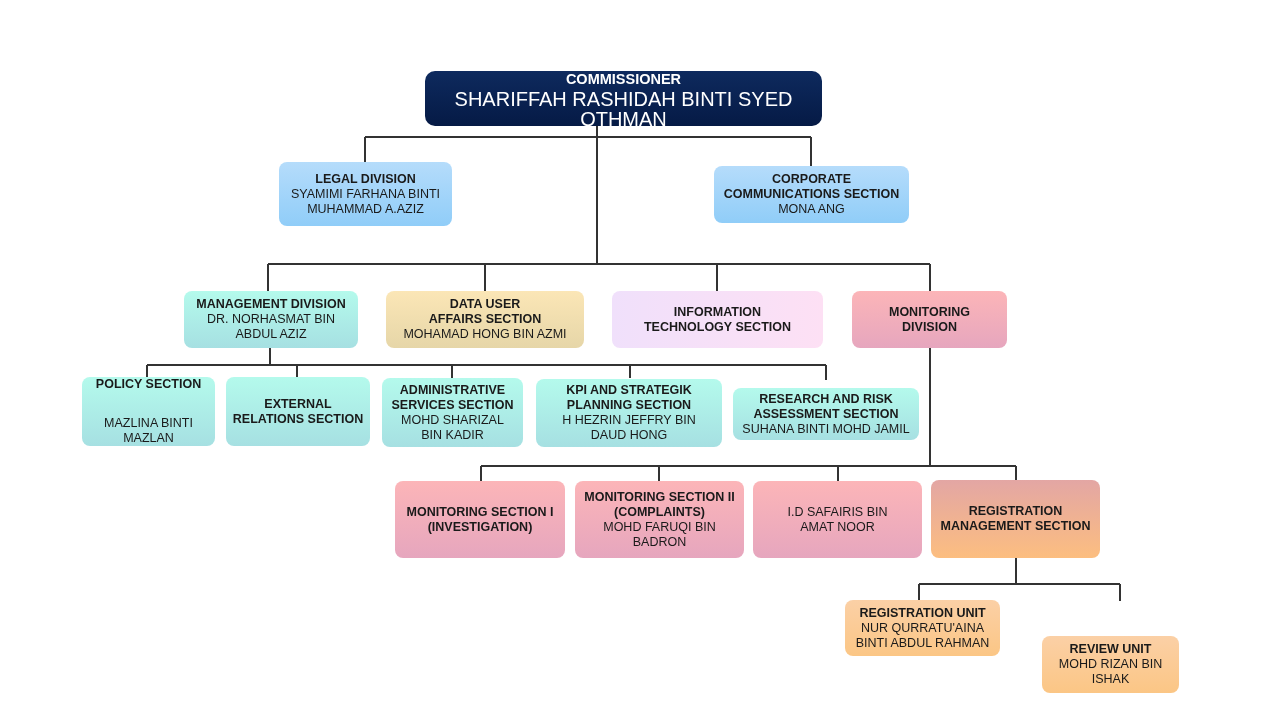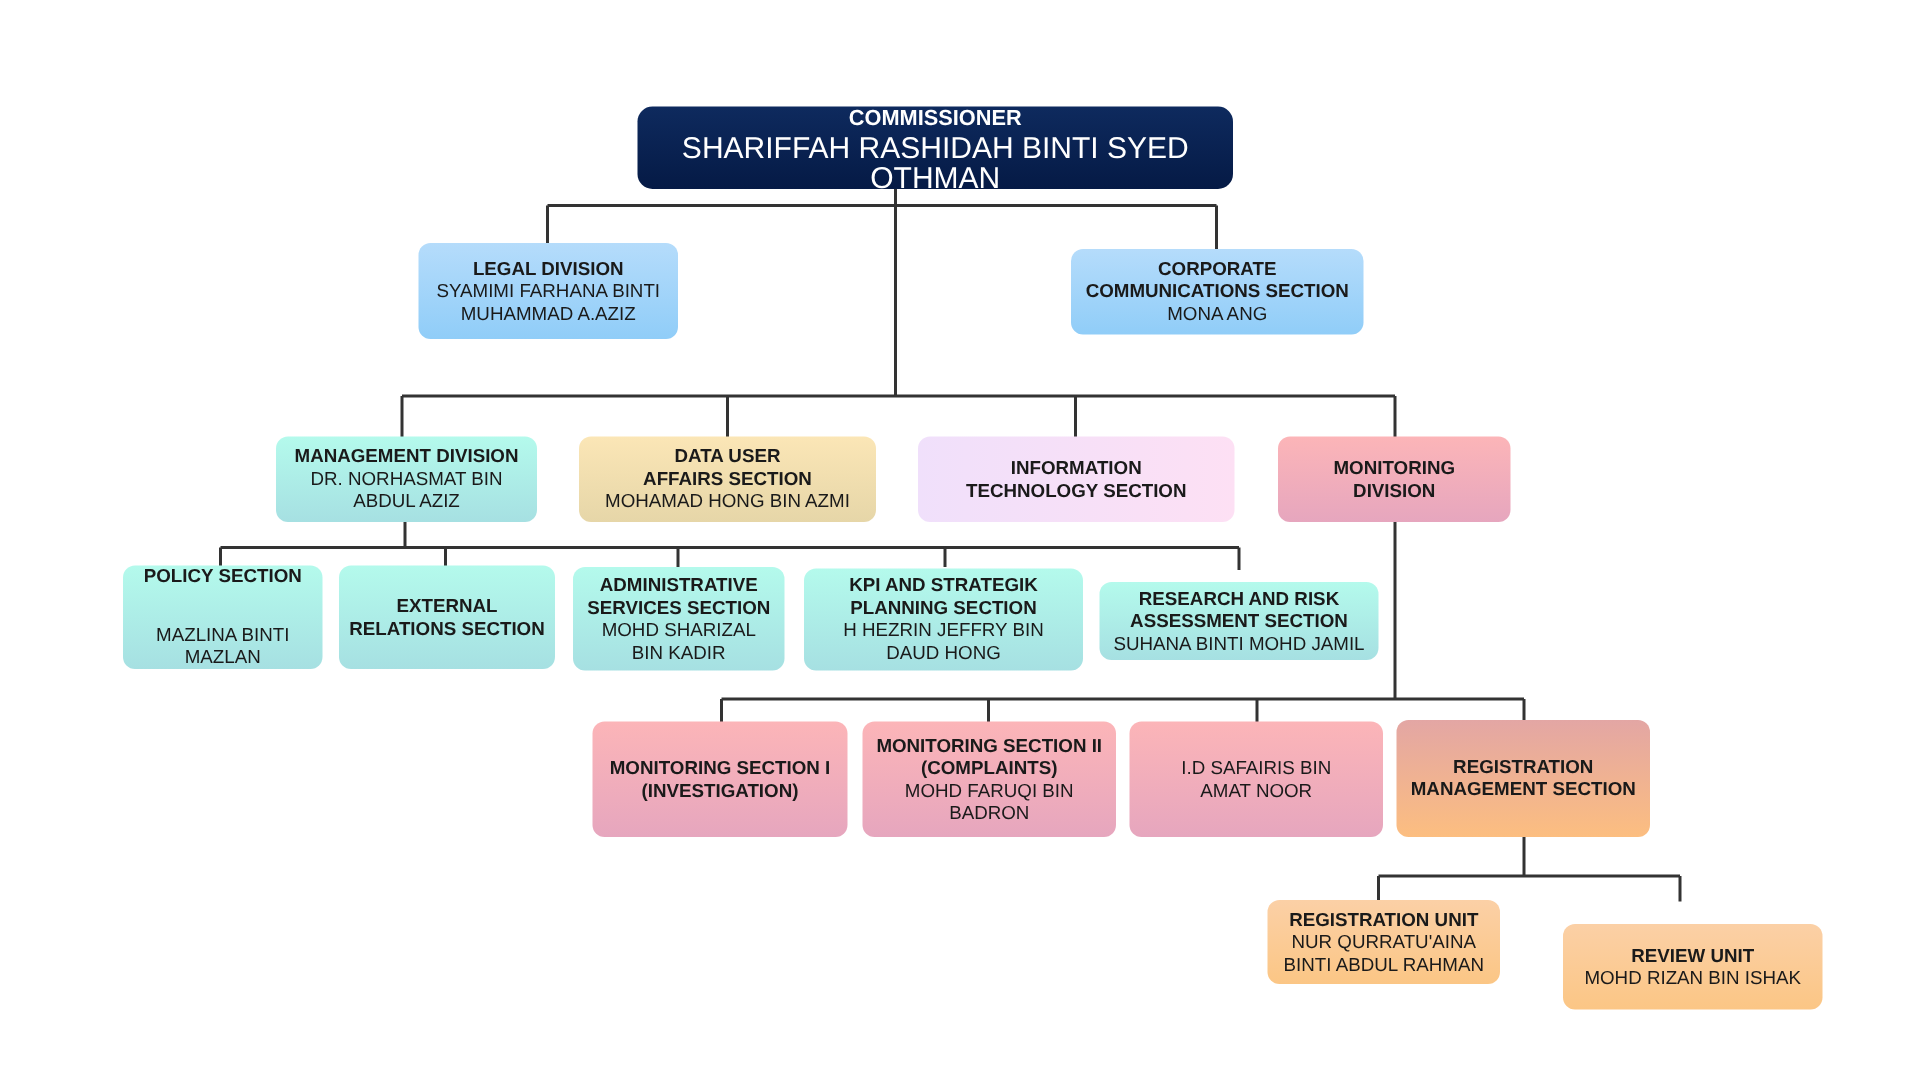--- a/index.html
+++ b/index.html
@@ -150,16 +150,16 @@
   <span class="title">REGISTRATION
 MANAGEMENT SECTION</span>
 </div>
 
 <div class="node peach" style="left:845px;top:600px;width:155px;height:56px;">
   <span class="title">REGISTRATION UNIT</span>
   <span class="person">NUR QURRATU'AINA
 BINTI ABDUL RAHMAN</span>
 </div>
 
-<div class="node peach" style="left:1042px;top:616px;width:173px;height:57px;">
+<div class="node peach" style="left:1042px;top:636px;width:137px;height:57px;">
   <span class="title">REVIEW UNIT</span>
   <span class="person">MOHD RIZAN BIN ISHAK</span>
 </div>
 
 </body></html>

